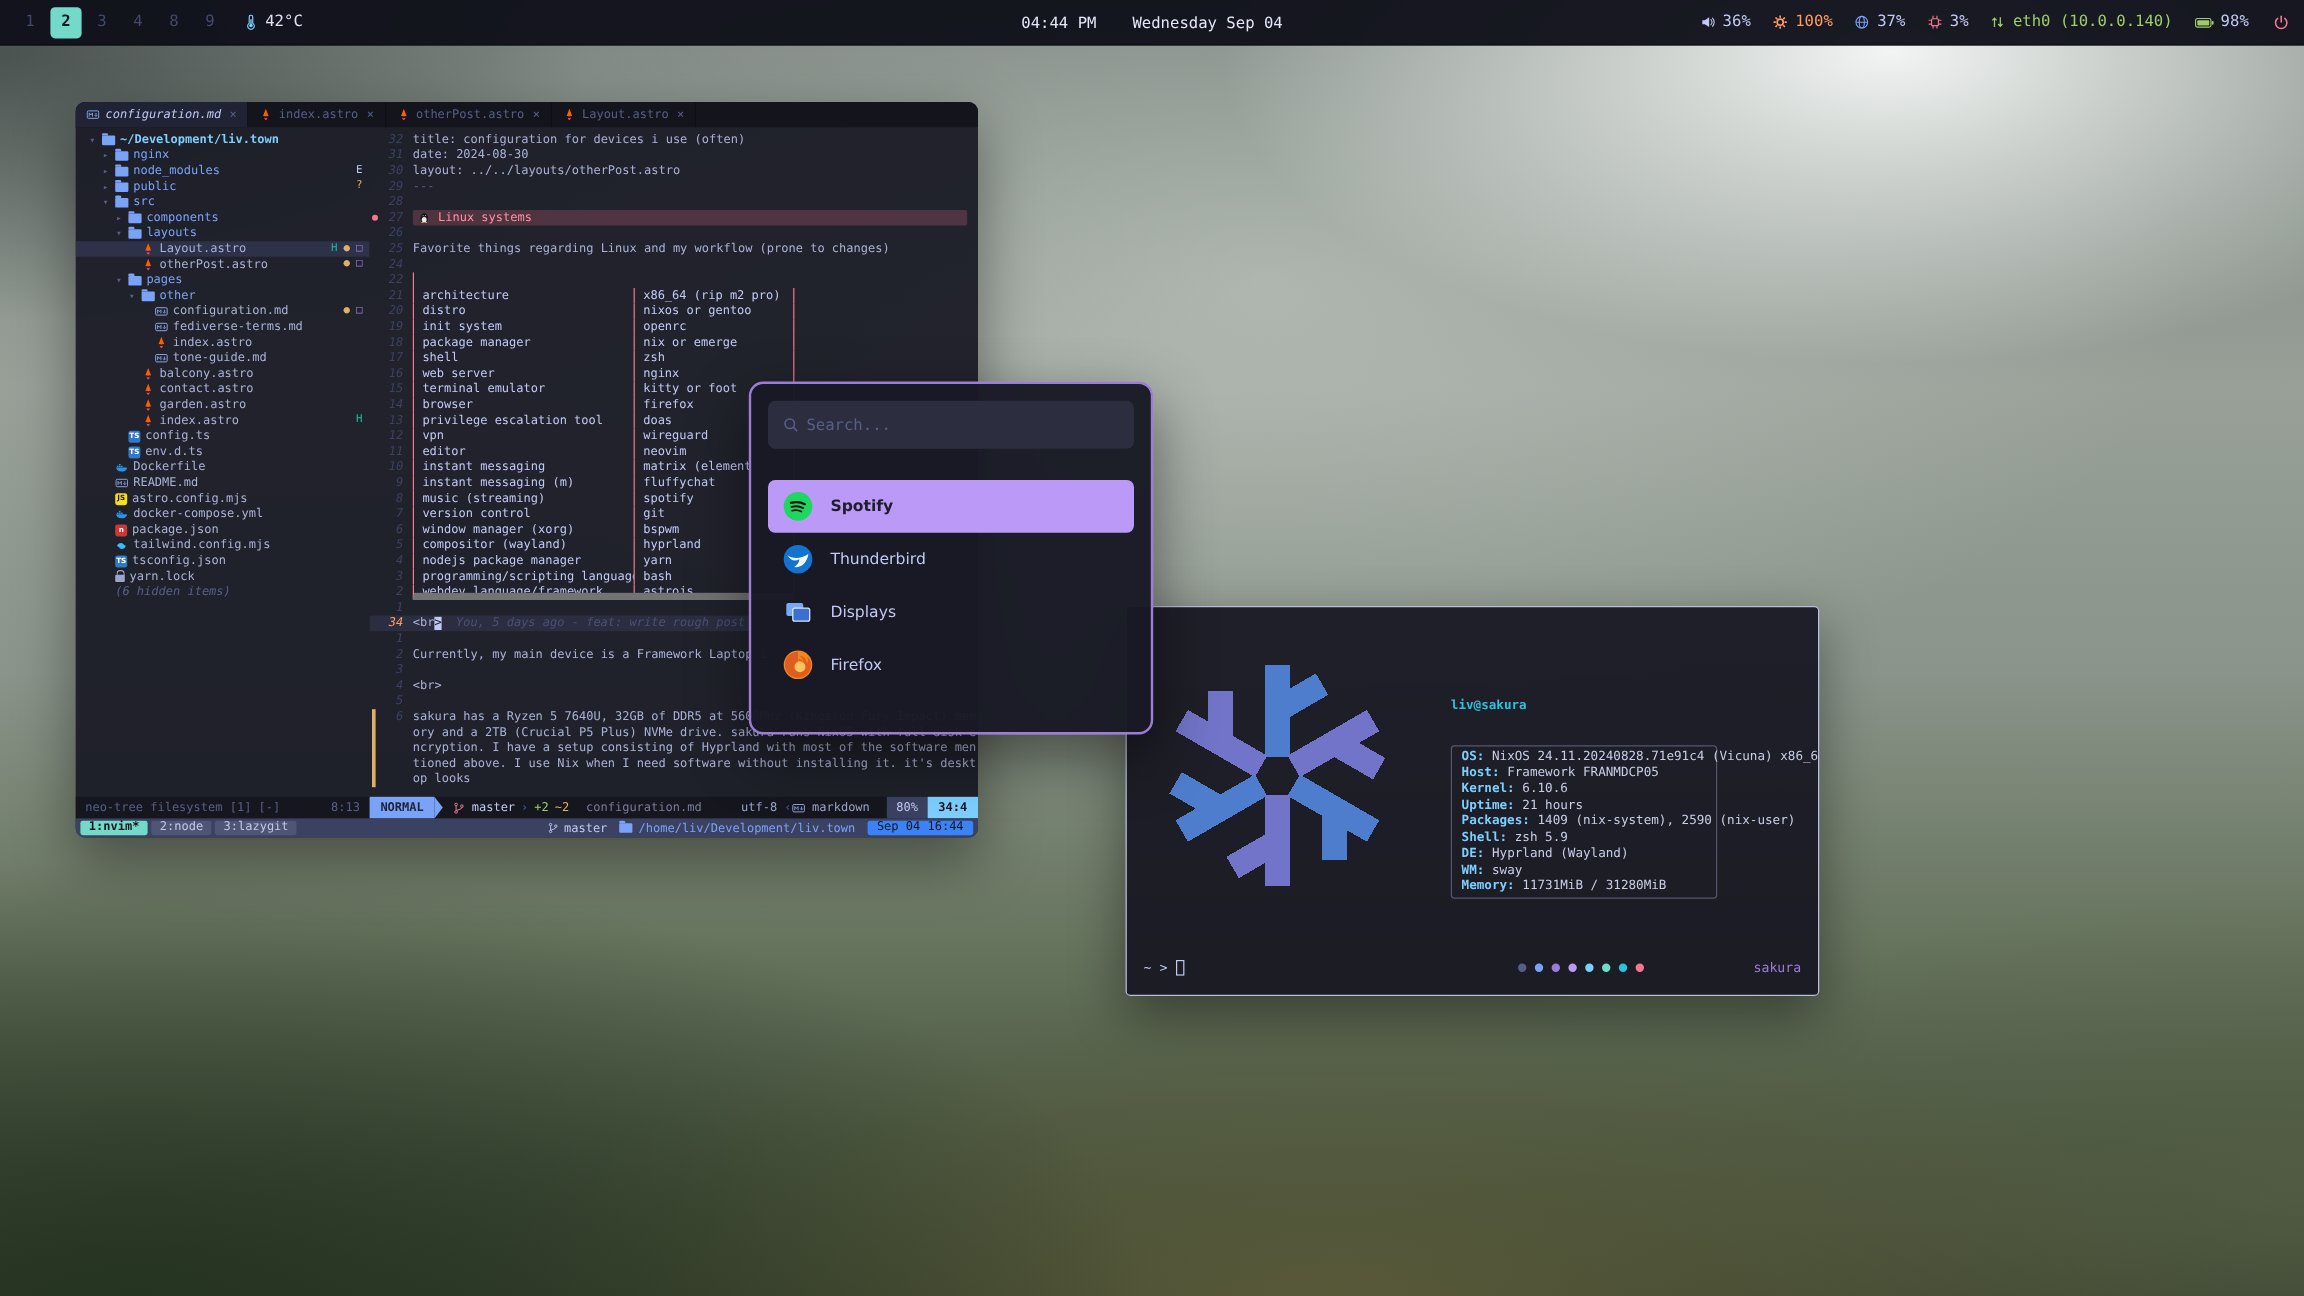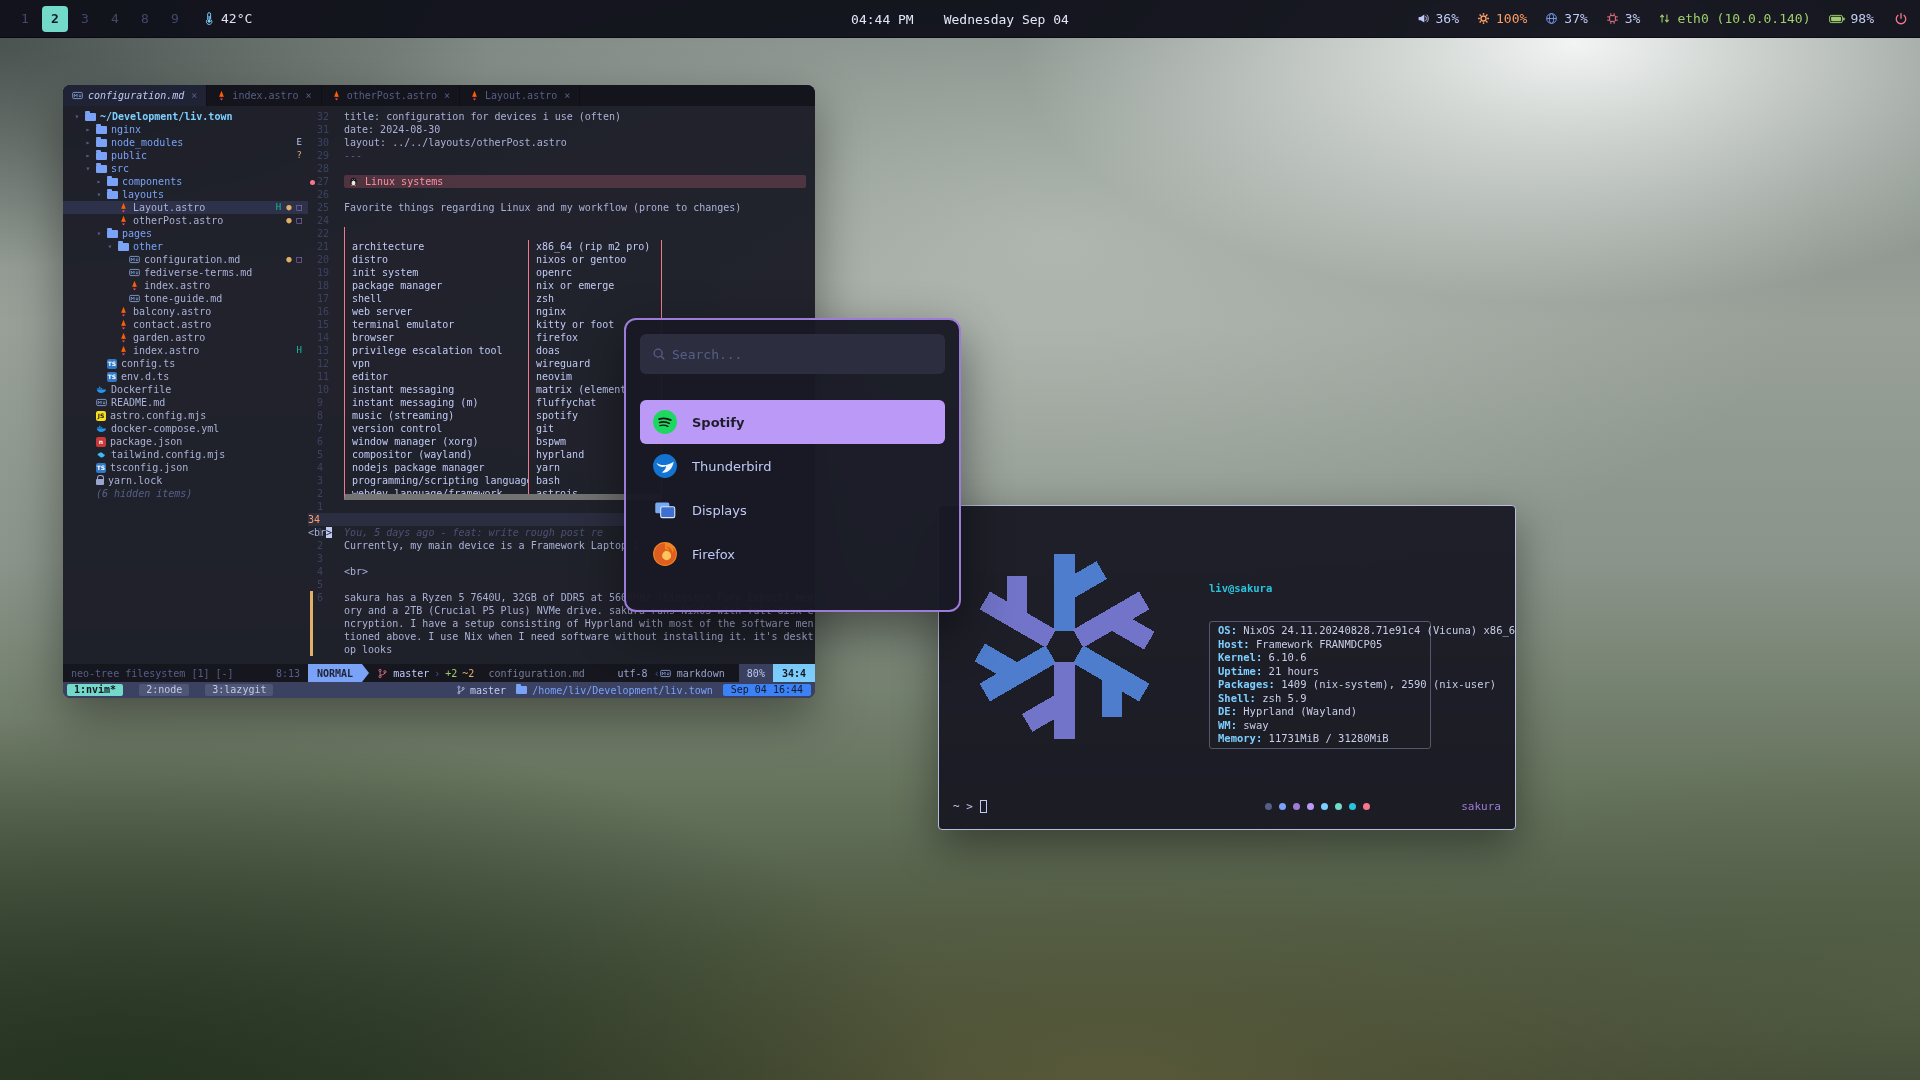--- a/index.html
+++ b/index.html
@@ -76,25 +76,25 @@
     border:1px solid #9aa5ce; border-bottom:none; border-radius:3px 3px 0 0; }
 
   
   .editor { flex:1; padding-top:4px; overflow:hidden; min-width:0; }
   .eline { display:flex; height:13px; line-height:13px; white-space:pre; }
   .eline.t-head-line { height:26px; line-height:26px; }
   .eline.wrapline { height:auto; }
   .sign { width:9px; flex:none; }
   .sdot { display:inline-block; width:5px; height:5px; border-radius:50%; background:#f7768e; margin:4px 0 0 2px; }
   .sbar { display:block; width:3px; height:100%; background:#e0af68; margin-left:2px; }
-  .lnum { width:27px; flex:none; padding-right:8px; color:#3b4261; }
+  .lnum { width:27px; flex:none; text-align:right; padding-right:8px; color:#3b4261;font-style:italic; }
   .curnum { color:#ff9e64; }
   .etext { flex:1; min-width:0; color:#a9b1d6; }
   .dim { color:#565f89; }
-  .curline { background:rgba(59,66,97,0.40);flex-direction:column; }
+  .curline { background:rgba(59,66,97,0.40); }
   .cursor { background:#c0caf5; color:#1a1b26; }
   .blame { color:#4a5173; font-style:italic; margin-left:12px; }
   .wrapline .etext { white-space:pre-wrap; word-break:break-all; }
   .hbar { display:inline-flex; align-items:center; gap:6px; background:rgba(247,118,142,0.22);
           color:#ff8fa3; font-weight:normal; width:462px; height:13px; padding-left:4px; border-radius:2px; }
   .hbar .icn { width:11px; height:11px; }
 
   
   .tblhead { display:flex; width:318px; height:26px; border:1px solid #f7768e; border-radius:3px; align-items:stretch; }
   .tblhead .tc { display:flex; align-items:center; }
@@ -118,21 +118,21 @@
   .sl-sep { color:#3d59a1; }
   .sl-file { color:#787c99; padding:0 6px; }
   .flex-sp { flex:1; }
   .sl-enc,.sl-ft { color:#9aa5ce; padding:0 6px; }
   .sl-main .mdic { color:#89a6e0; width:11px; height:11px; }
   .sl-prog { background:#3b4261; color:#c0caf5; padding:0 8px; margin-left:8px; display:flex; align-items:center; height:100%; }
   .sl-pos { background:#7dcfff; color:#16161e; font-weight:bold; padding:0 9px; display:flex; align-items:center; height:100%; }
 
   
   .tmuxbar { height:16px; flex:none; background:#3b4261; display:flex; align-items:center; font-size:10px; padding:0 4px; }
-  .tmux-left { display:flex; align-items:center; gap:16px; }
+  .tmux-left { display:flex; align-items:center; gap:3px; }
   .twin { padding:0 7px; height:12px; line-height:12px; border-radius:2px; background:#4e5575; color:#c3c8e8; }
   .twin.on { background:#73daca; color:#15161e; font-weight:bold; }
   .tmux-right { margin-left:auto; display:flex; align-items:center; gap:10px; }
   .tmux-branch { display:flex; align-items:center; gap:4px; color:#c0caf5; }
   .tmux-branch .icn { width:10px; height:10px; color:#c0caf5; }
   .tmux-path { display:flex; align-items:center; gap:5px; color:#7aa2f7; }
   .tmux-date { background:#3b82f6; color:#16161e; padding:0 8px; height:12px; line-height:12px; border-radius:2px; }
 
   
   .launcher { position:absolute; left:624px; top:318px; width:337px; height:294px; z-index:30;

